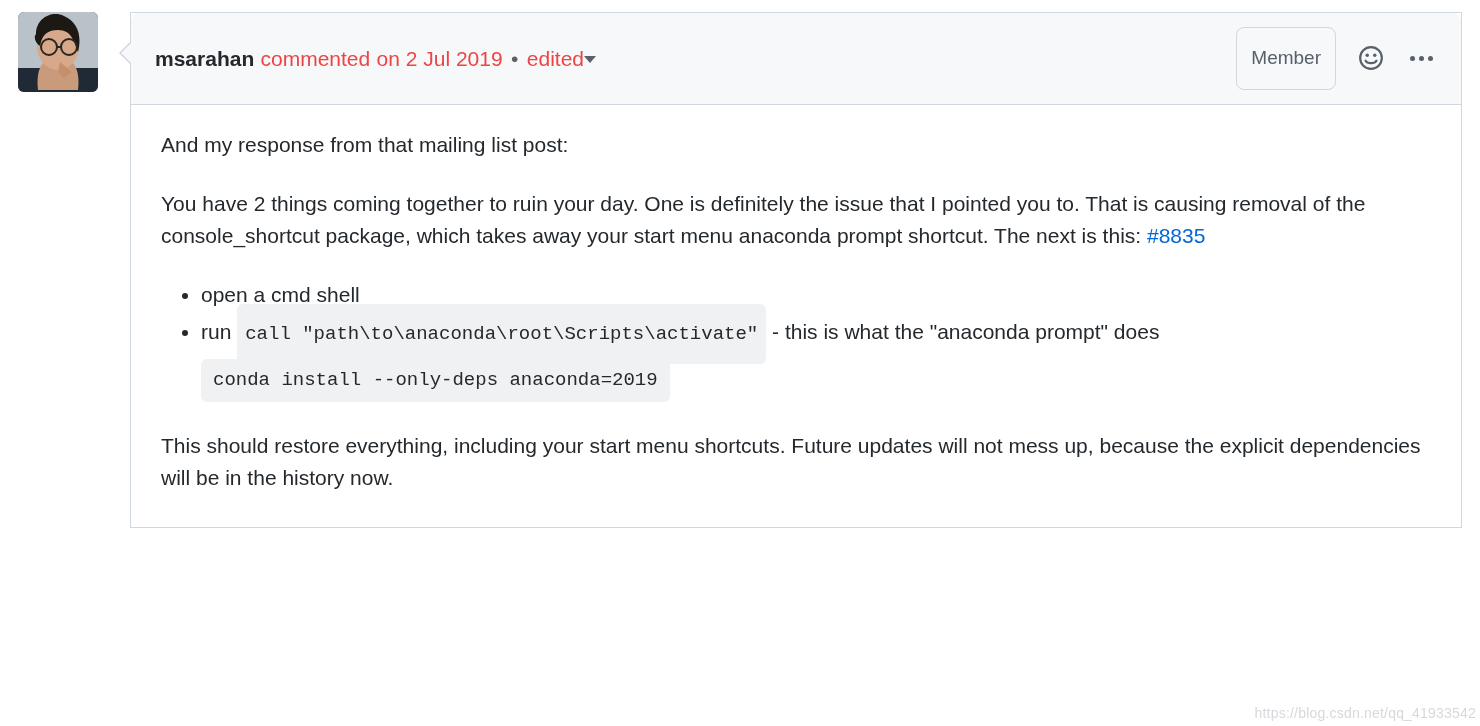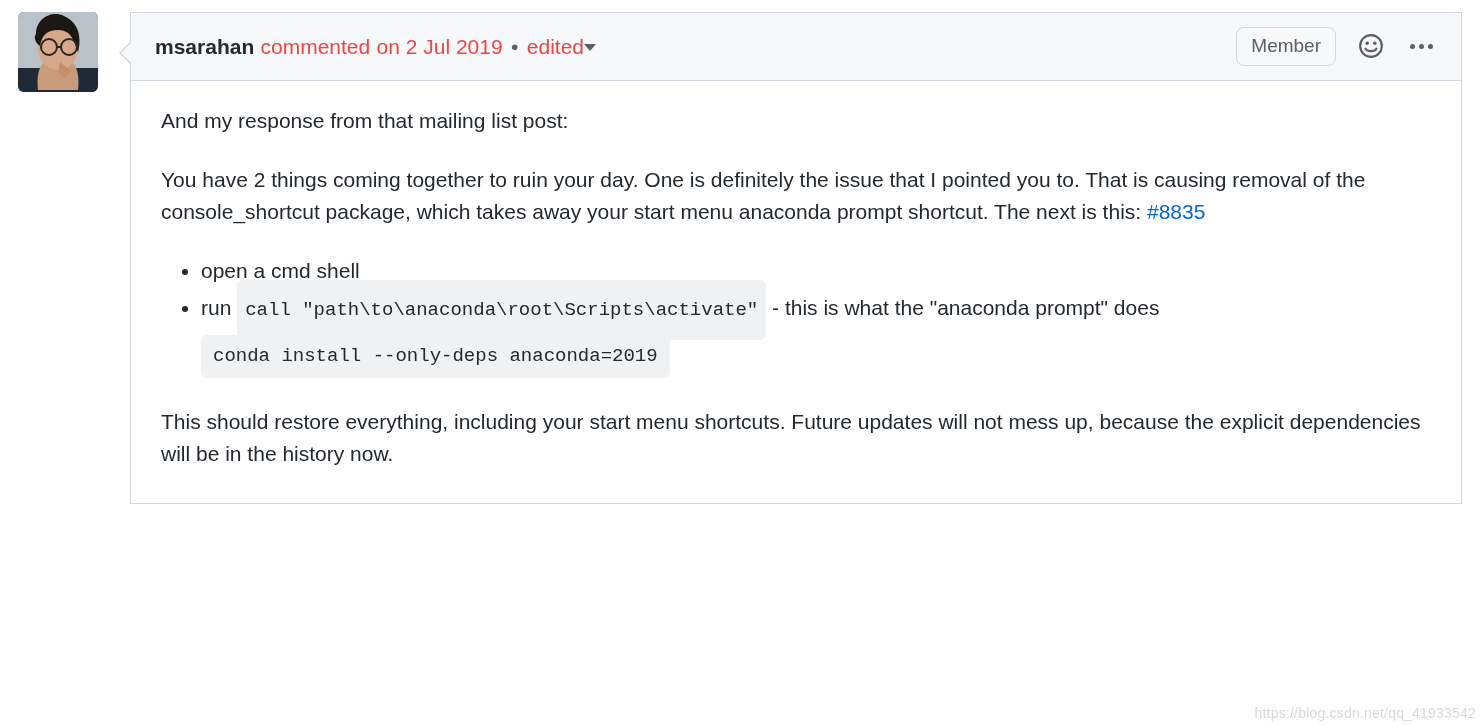--- a/index.html
+++ b/index.html
@@ -96,21 +96,21 @@
     margin-top: 2px;
   }
   .hdr-right {
     display: flex;
     align-items: center;
     gap: 18px;
   }
   .badge {
     border: 1.5px solid #d0d7de;
     border-radius: 8px;
-    padding: 4px 14px;
+    padding: 16px 14px;
     font-size: 19px;
     color: #586069;
     font-weight: 500;
     background: #ffffff00;
   }
   .icon-btn {
     display: inline-flex;
     align-items: center;
     justify-content: center;
     width: 34px;

